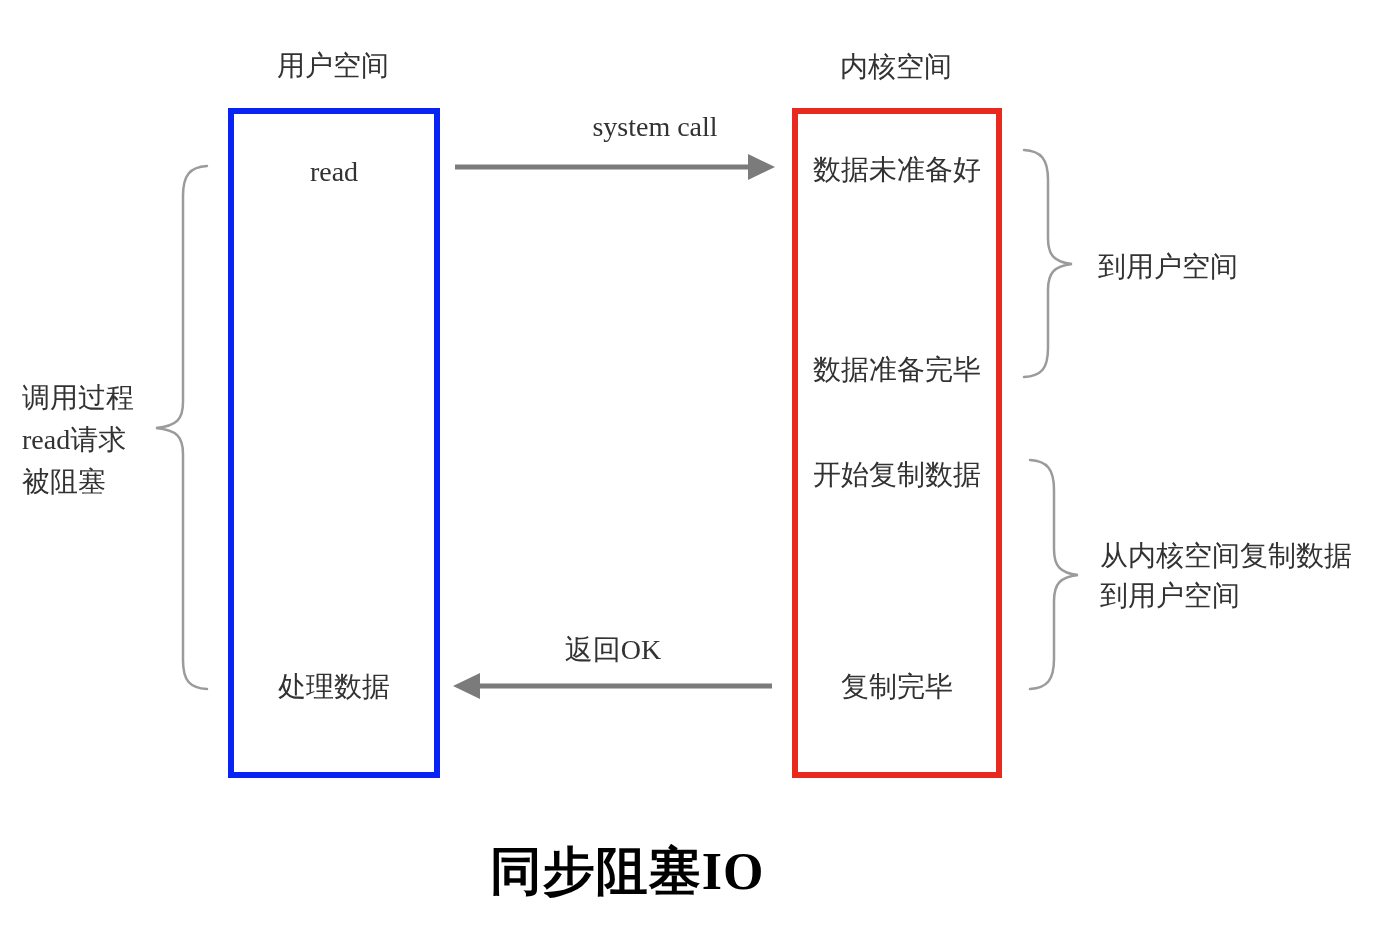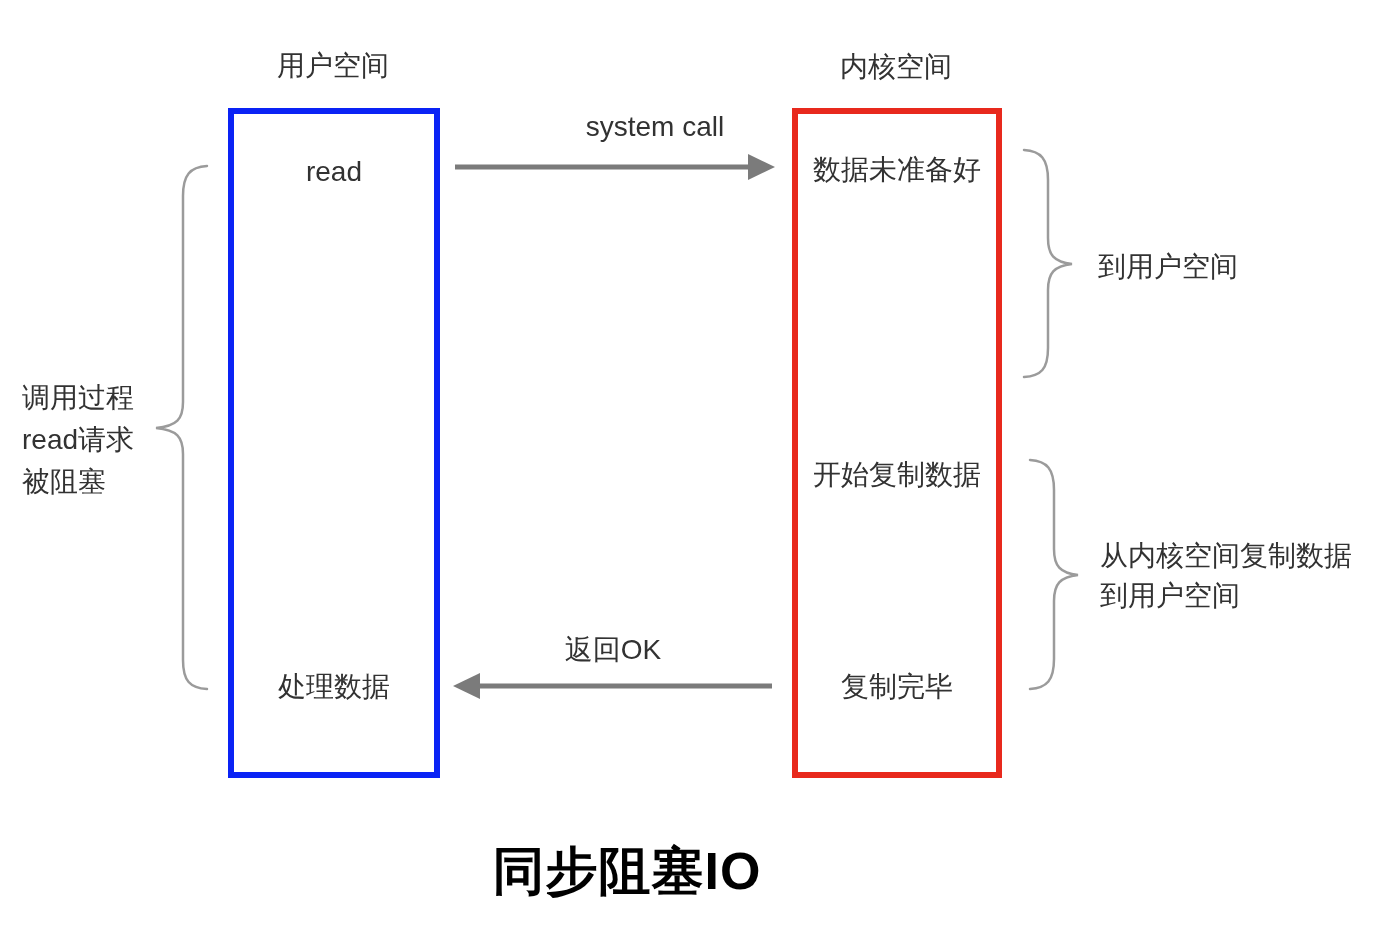--- a/index.html
+++ b/index.html
@@ -6,21 +6,21 @@
     margin: 0;
     padding: 0;
     background: #ffffff;
   }
   .stage {
     position: relative;
     width: 1360px;
     height: 940px;
     background: #ffffff;
     overflow: hidden;
-    font-family: Liberation Sans, sans-serif;
+    font-family: Liberation Serif, serif;
     color: var(--text, #323232);
   }
   .layer {
     position: absolute;
     left: 0; top: 0;
     width: 1378px;
     height: 940px;
   }
   .box {
     position: absolute;
@@ -128,20 +128,21 @@
   <div class="box user-box"></div>
   <div class="box kernel-box"></div>
 
   <div class="t center" style="left:333px; top:66px;">用户空间</div>
   <div class="t center" style="left:896px; top:67px;">内核空间</div>
 
   <div class="t center" style="left:334px; top:172px;">read</div>
   <div class="t center" style="left:334px; top:687px;">处理数据</div>
 
   <div class="t center" style="left:897px; top:170px;">数据未准备好</div>
+  <div class="t center" style="left:897px; top:370px;">数据准备完毕</div>
   <div class="t center" style="left:897px; top:475px;">开始复制数据</div>
   <div class="t center" style="left:897px; top:687px;">复制完毕</div>
 
   <div class="t center" style="left:623px; top:127px;margin-left:32px;">system call</div>
   <div class="t center" style="left:613px; top:650px;">返回OK</div>
 
   <div class="t note left-note">调用过程
 read请求
 被阻塞</div>
   <div class="t note wait-note">到用户空间</div>

